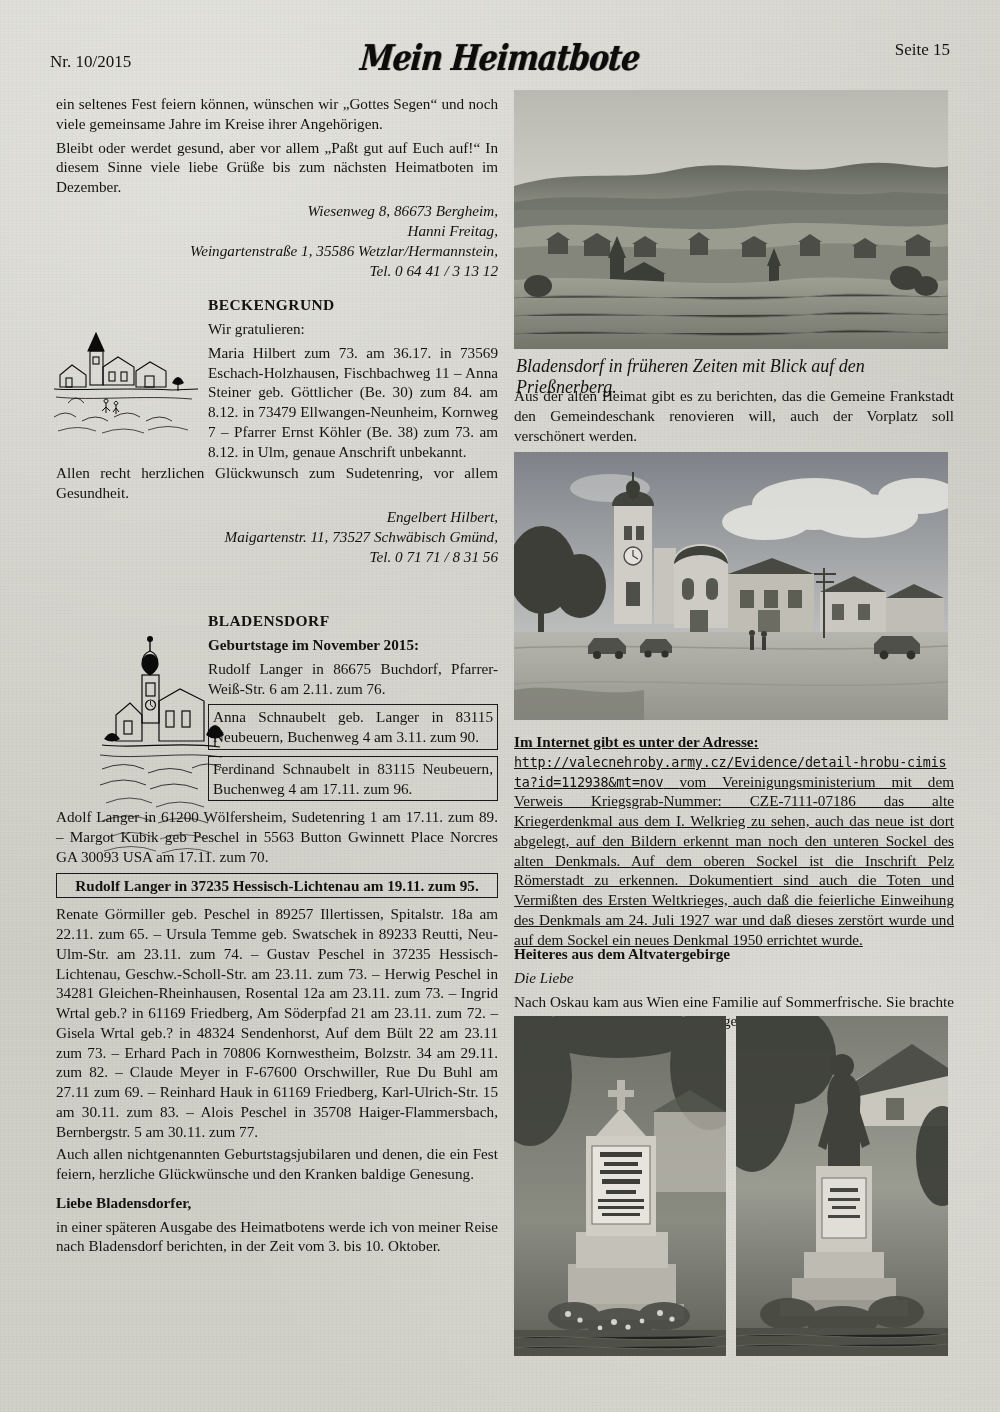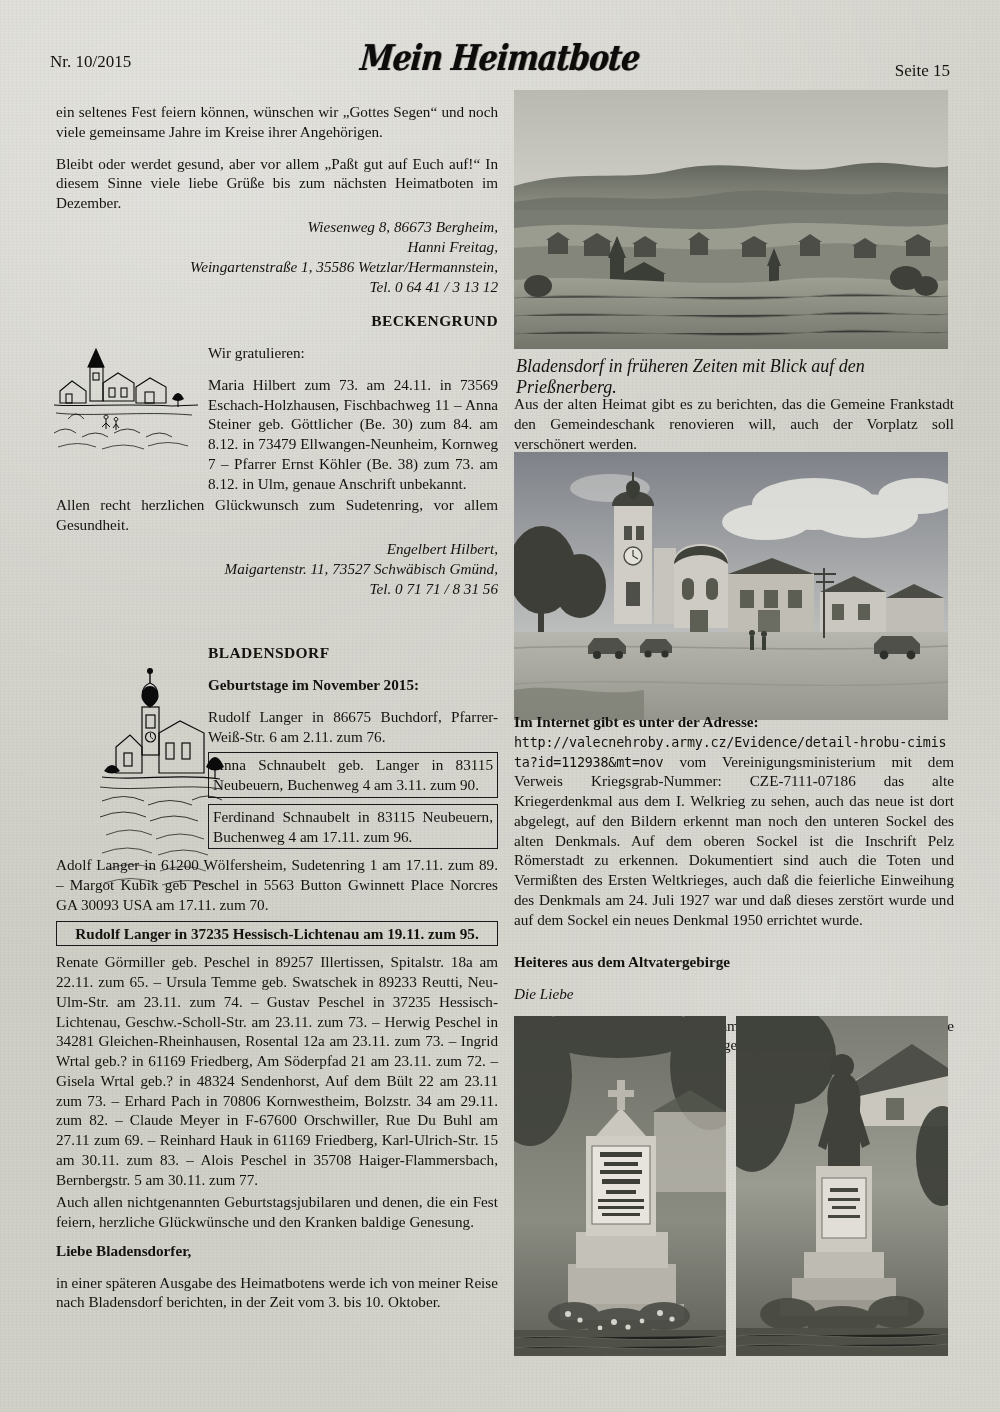--- a/index.html
+++ b/index.html
@@ -27,48 +27,48 @@
   }
 
   
   .masthead{
     position:absolute;left:50px;top:40px;width:900px;height:42px;
   }
   .issue{
     position:absolute;left:0;top:12px;font-size:17px;
   }
   .pageno{
-    position:absolute;right:0;top:21px;font-size:17px;
+    position:absolute;right:0;top:0;font-size:17px;
   }
   .logo{
     position:absolute;left:50%;top:0;transform:translateX(-50%);
     font-family:"DejaVu Serif", serif;
     font-weight:700;font-style:italic;
     font-size:30px;letter-spacing:-1px;
     color:#0d0c0a;
     text-shadow:0 0 1px rgba(0,0,0,.5), 1px 0 0 rgba(0,0,0,.35);
     transform:translateX(-50%) scaleY(1.18) skewX(-6deg);
   }
 
   
   .col-left{
     position:absolute;left:56px;top:90px;width:442px;
     font-size:15.2px;line-height:1.30;text-align:justify;
   }
   .col-right{
     position:absolute;left:514px;top:90px;width:440px;
     font-size:15.2px;line-height:1.30;text-align:justify;
   }
-  p{margin:12px 0 0 0;}
+  p{margin:4px 0 0 0;}
   .p{margin-bottom:2px;}
   .italic-block{
     text-align:right;font-style:italic;line-height:1.32;margin-top:4px;
   }
   .section-title{
-    font-weight:700;text-align:right;font-size:15.5px;letter-spacing:.4px;
+    font-weight:700;text-align:left;font-size:15.5px;letter-spacing:.4px;
     margin:16px 0 4px 0;
   }
   .b{font-weight:700;}
   .i{font-style:italic;}
   .boxed{
     border:1px solid #1a1a1a;padding:2px 4px;margin:6px 0;
   }
   .indent-block{margin-left:152px;}
 
   
@@ -149,21 +149,21 @@
 
           <path d="M2 100 q12 -8 22 0 M30 104 q14 -8 26 0 M62 100 q14 -8 26 0 M94 104 q14 -8 26 0" stroke-width=".8"></path>
           <path d="M6 114 q20 -7 38 0 M50 116 q22 -8 42 0 M96 113 q20 -7 40 0" stroke-width=".7"></path>
         </g>
       </svg>
     </div>
 
     <div class="indent-block" style="margin-left:152px;">
       <div class="section-title" style="margin-top:0">BECKENGRUND</div>
       <p>Wir gratulieren:</p>
-      <p style="text-align:justify;">Maria Hilbert zum 73. am 24.11. in 73569 Eschach-Holzhausen, Fischbachweg 11 – Anna Steiner geb. Göttlicher (Be. 30) zum 84. am 8.12. in 73479 Ellwangen-Neunheim, Kornweg 7 – Pfarrer Ernst Köhler (Be. 38) zum 73. am 8.12. in Ulm, genaue Anschrift unbekannt.</p>
+      <p style="text-align:justify;">Maria Hilbert zum 73. am 36.17. in 73569 Eschach-Holzhausen, Fischbachweg 11 – Anna Steiner geb. Göttlicher (Be. 30) zum 84. am 8.12. in 73479 Ellwangen-Neunheim, Kornweg 7 – Pfarrer Ernst Köhler (Be. 38) zum 73. am 8.12. in Ulm, genaue Anschrift unbekannt.</p>
     </div>
     <p style="margin-top:2px">Allen recht herzlichen Glückwunsch zum Sudetenring, vor allem Gesundheit.</p>
     <div class="italic-block">
       <div>Engelbert Hilbert,</div>
       <div>Maigartenstr. 11, 73527 Schwäbisch Gmünd,</div>
       <div>Tel. 0 71 71 / 8 31 56</div>
     </div>
   </div>
 
   <div style="height:44px"></div>
@@ -390,21 +390,21 @@
     <g stroke="#3e4039" stroke-width="2" fill="none">
       <path d="M310 116 L310 186"></path>
       <path d="M300 122 L322 122"></path>
       <path d="M302 130 L320 130"></path>
     </g>
 
     <path d="M0 238 C40 230 90 246 130 238 L130 268 L0 268Z" fill="#7e8076" opacity=".8"></path>
   </svg>
 </div>
 
-<div class="col-right" style="top:700px;height:230px;">
+<div class="col-right" style="top:728px;height:230px;text-decoration:underline;">
   <p class="b">Im Internet gibt es unter der Adresse:</p>
   <p class="mono" style="word-break:break-all;text-align:left;display:inline;">http://valecnehroby.army.cz/Evidence/detail-hrobu-cimista?id=112938&amp;mt=nov</p>
   <span>vom Vereinigungsministerium mit dem Verweis Kriegsgrab-Nummer: CZE-7111-07186 das alte Kriegerdenkmal aus dem I. Welkrieg zu sehen, auch das neue ist dort abgelegt, auf den Bildern erkennt man noch den unteren Sockel des alten Denkmals. Auf dem oberen Sockel ist die Inschrift Pelz Römerstadt zu erkennen. Dokumentiert sind auch die Toten und Vermißten des Ersten Weltkrieges, auch daß die feierliche Einweihung des Denkmals am 24. Juli 1927 war und daß dieses zerstört wurde und auf dem Sockel ein neues Denkmal 1950 errichtet wurde.</span>
 </div>
 
 <div class="col-right" style="top:940px;height:70px;">
   <p class="b">Heiteres aus dem Altvatergebirge</p>
   <p class="i">Die Liebe</p>
   <p>Nach Oskau kam aus Wien eine Familie auf Sommerfrische. Sie brachte zwei hübsche Töchter mit. Ein junger Bauer machte sich bald</p>
 </div>

